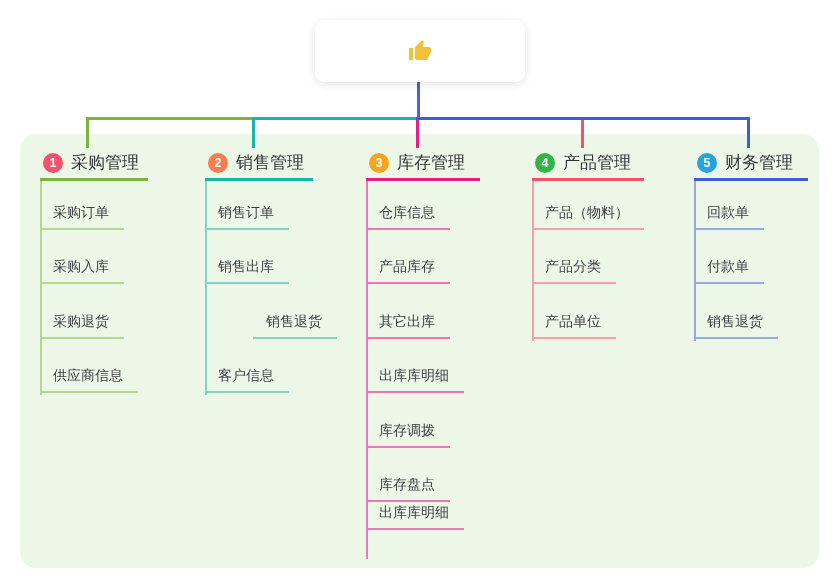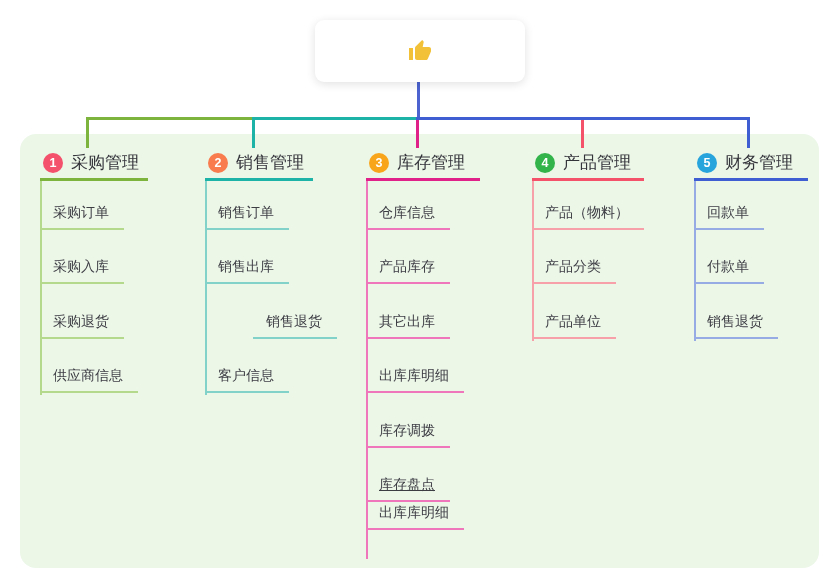--- a/index.html
+++ b/index.html
@@ -106,21 +106,21 @@
 <div class="btitle col3 t3" style="border-bottom-color: rgb(224, 33, 138);">
   <span class="badge" style="background-color: rgb(249, 165, 27);">3</span>
   <span>库存管理</span>
 </div>
 <div class="spine sp3" style="background-color: rgb(239, 118, 186);"></div>
 <div class="child col3 row1" style="border-bottom-color: rgb(239, 118, 186);">仓库信息</div>
 <div class="child col3 row2" style="border-bottom-color: rgb(239, 118, 186);">产品库存</div>
 <div class="child col3 row3" style="border-bottom-color: rgb(239, 118, 186);">其它出库</div>
 <div class="child col3 row4" style="border-bottom-color: rgb(239, 118, 186);">出库库明细</div>
 <div class="child col3 row5" style="border-bottom-color: rgb(239, 118, 186);">库存调拨</div>
-<div class="child col3 row6" style="border-bottom-color: rgb(239, 118, 186); text-decoration: underline;">库存盘点</div>
+<div class="child col3 row6" style="border-bottom-color: rgb(239, 118, 186);">库存盘点</div>
 <div class="child col3 row7" style="border-bottom-color: rgb(239, 118, 186);">出库库明细</div>
 
 <div class="btitle col4 t4" style="border-bottom-color: rgb(244, 82, 106);">
   <span class="badge" style="background-color: rgb(50, 180, 74);">4</span>
   <span>产品管理</span>
 </div>
 <div class="spine sp4" style="background-color: rgb(248, 160, 170);"></div>
 <div class="child col4 row1" style="border-bottom-color: rgb(248, 160, 170);">产品（物料）</div>
 <div class="child col4 row2" style="border-bottom-color: rgb(248, 160, 170);">产品分类</div>
 <div class="child col4 row3" style="border-bottom-color: rgb(248, 160, 170);">产品单位</div>

